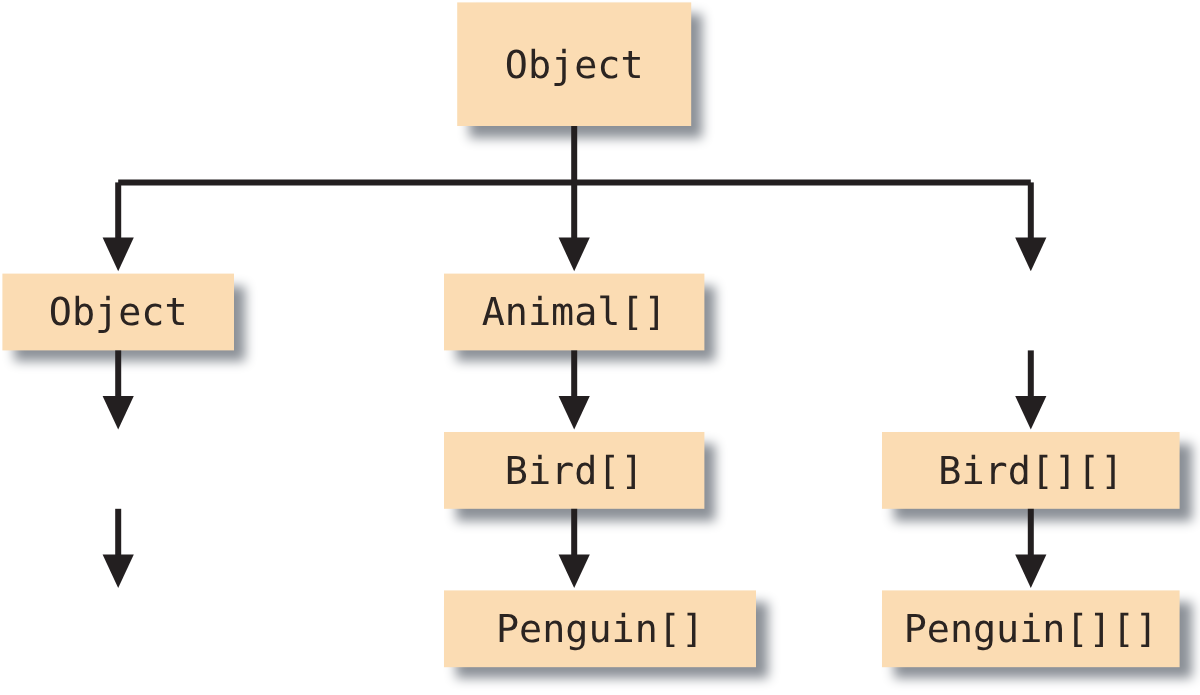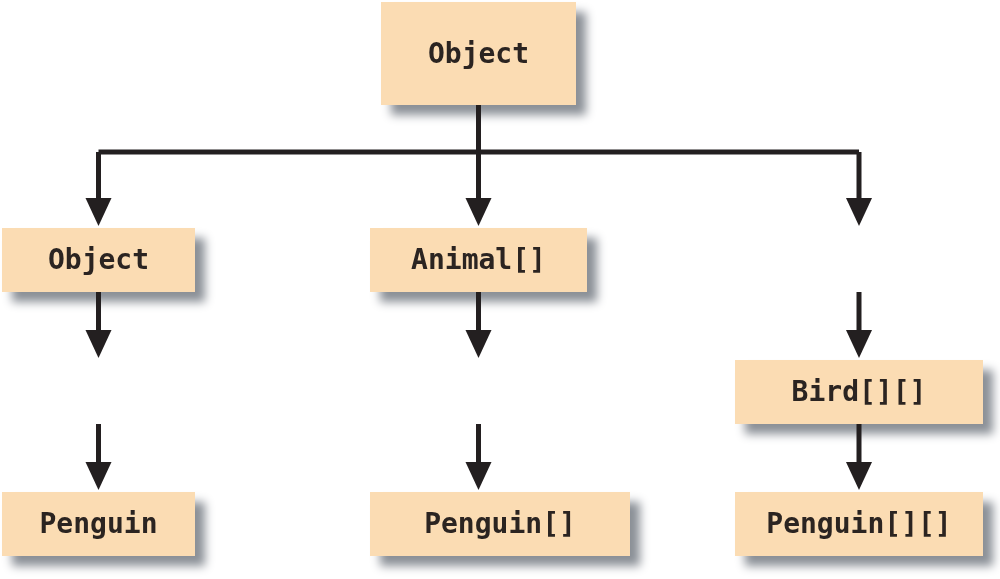--- a/index.html
+++ b/index.html
@@ -15,22 +15,22 @@
     overflow: hidden;
     font-family: "DejaVu Sans Mono", "Liberation Mono", monospace;
   }
   .node {
     position: absolute;
     display: flex;
     align-items: center;
     justify-content: center;
     background: var(--box-fill, #fbdcb3);
     color: var(--box-text, #2b2421);
-    font-weight: bold;
-    font-size: 28px;
+    font-weight: normal;
+    font-size: 32px;
     line-height: 1;
     z-index: 1;
     box-shadow: 10px 10px 9px var(--shadow-color, #8b9097);
     user-select: none;
     white-space: nowrap;
   }
   svg.connectors {
     position: absolute;
     left: 0;
     top: 0;
@@ -67,18 +67,18 @@
       <polygon points="465.5,330 491.5,330 478.5,358"></polygon>
       <path d="M 478.5 424 V 468"></path>
       <polygon points="465.5,462 491.5,462 478.5,490"></polygon>
       <path d="M 859 292 V 336"></path>
       <polygon points="846,330 872,330 859,358"></polygon>
       <path d="M 859 424 V 468"></path>
       <polygon points="846,462 872,462 859,490"></polygon>
     </svg>
 <div class="node" style="left: 381px; top: 2px; width: 195px; height: 103px;">Object</div>
     <div class="node" style="left: 2px; top: 228px; width: 193px; height: 64px;">Object</div>
-    <div class="node" style="left: 2px; top: 492px; width: 193px; height: 64px;">Penguin</div>
     <div class="node" style="left: 370px; top: 228px; width: 217px; height: 64px;">Animal[]</div>
+    <div class="node" style="left: 370px; top: 360px; width: 217px; height: 64px;">Bird[]</div>
     <div class="node" style="left: 370px; top: 492px; width: 260px; height: 64px;">Penguin[]</div>
     <div class="node" style="left: 735px; top: 360px; width: 248px; height: 64px;">Bird[][]</div>
     <div class="node" style="left: 735px; top: 492px; width: 248px; height: 64px;">Penguin[][]</div>
   </div>
 
 </body></html>

